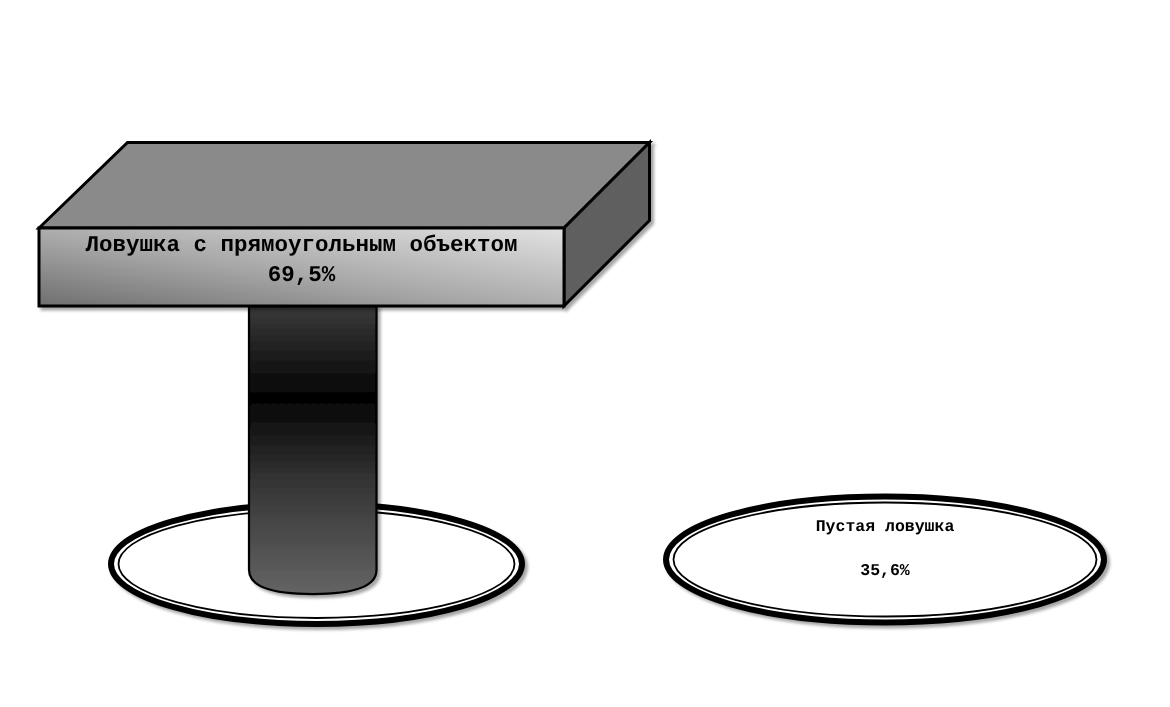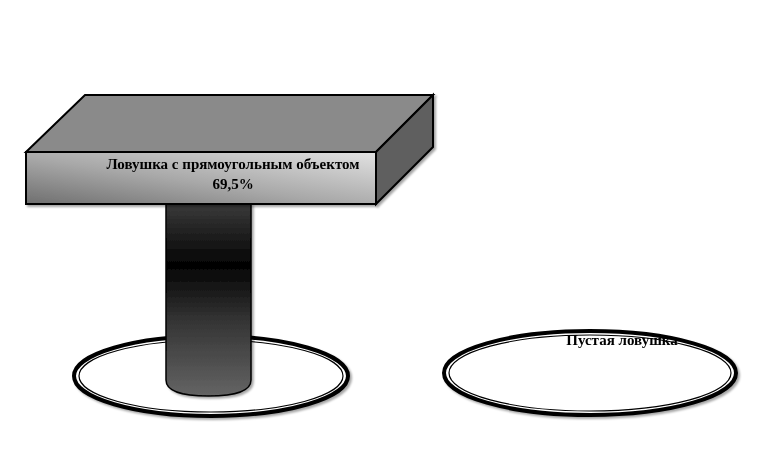--- a/index.html
+++ b/index.html
@@ -1,22 +1,22 @@
 <!DOCTYPE html>
 <html><head>
 <meta charset="utf-8">
 <style>
   html, body { margin:0; padding:0; background:#ffffff; }
   body { width:780px; height:471px; position:relative; overflow:hidden;
          font-family:"Liberation Sans", sans-serif; }
   svg.chart { position:absolute; left:0; top:0; }
   .lbl { position:absolute; text-align:center; font-weight:bold; color:#000;
-         font-family:Liberation Serif, serif;margin-left:32px; }
+         font-family:Liberation Mono, monospace; }
   .box-label { left:26px; top:152px; width:350px; font-size:15px; line-height:20px; padding-top:2px; }
-  .ell-label { left:443px; top:331px; width:294px; font-size:15px; line-height:18px; }
+  .ell-label { left:443px; top:343px; width:294px; font-size:11px; line-height:18px; }
   .ell-label .v { display:block; margin-top:11px; }
 </style>
 </head>
 <body>
 
 <svg class="chart" width="780" height="471" viewBox="0 0 780 471">
   <defs>
     <linearGradient id="frontGrad" x1="0" y1="1" x2="1" y2="0">
       <stop offset="0" stop-color="#6f6f6f"></stop>
       <stop offset="0.45" stop-color="#a8a8a8"></stop>
@@ -54,13 +54,14 @@
   </g>
 </svg>
 
 <div class="lbl box-label">
   <span>Ловушка с прямоугольным объектом</span><br>
   <span>69,5%</span>
 </div>
 
 <div class="lbl ell-label">
   <span>Пустая ловушка</span>
+  <span class="v">35,6%</span>
 </div>
 
 </body></html>

